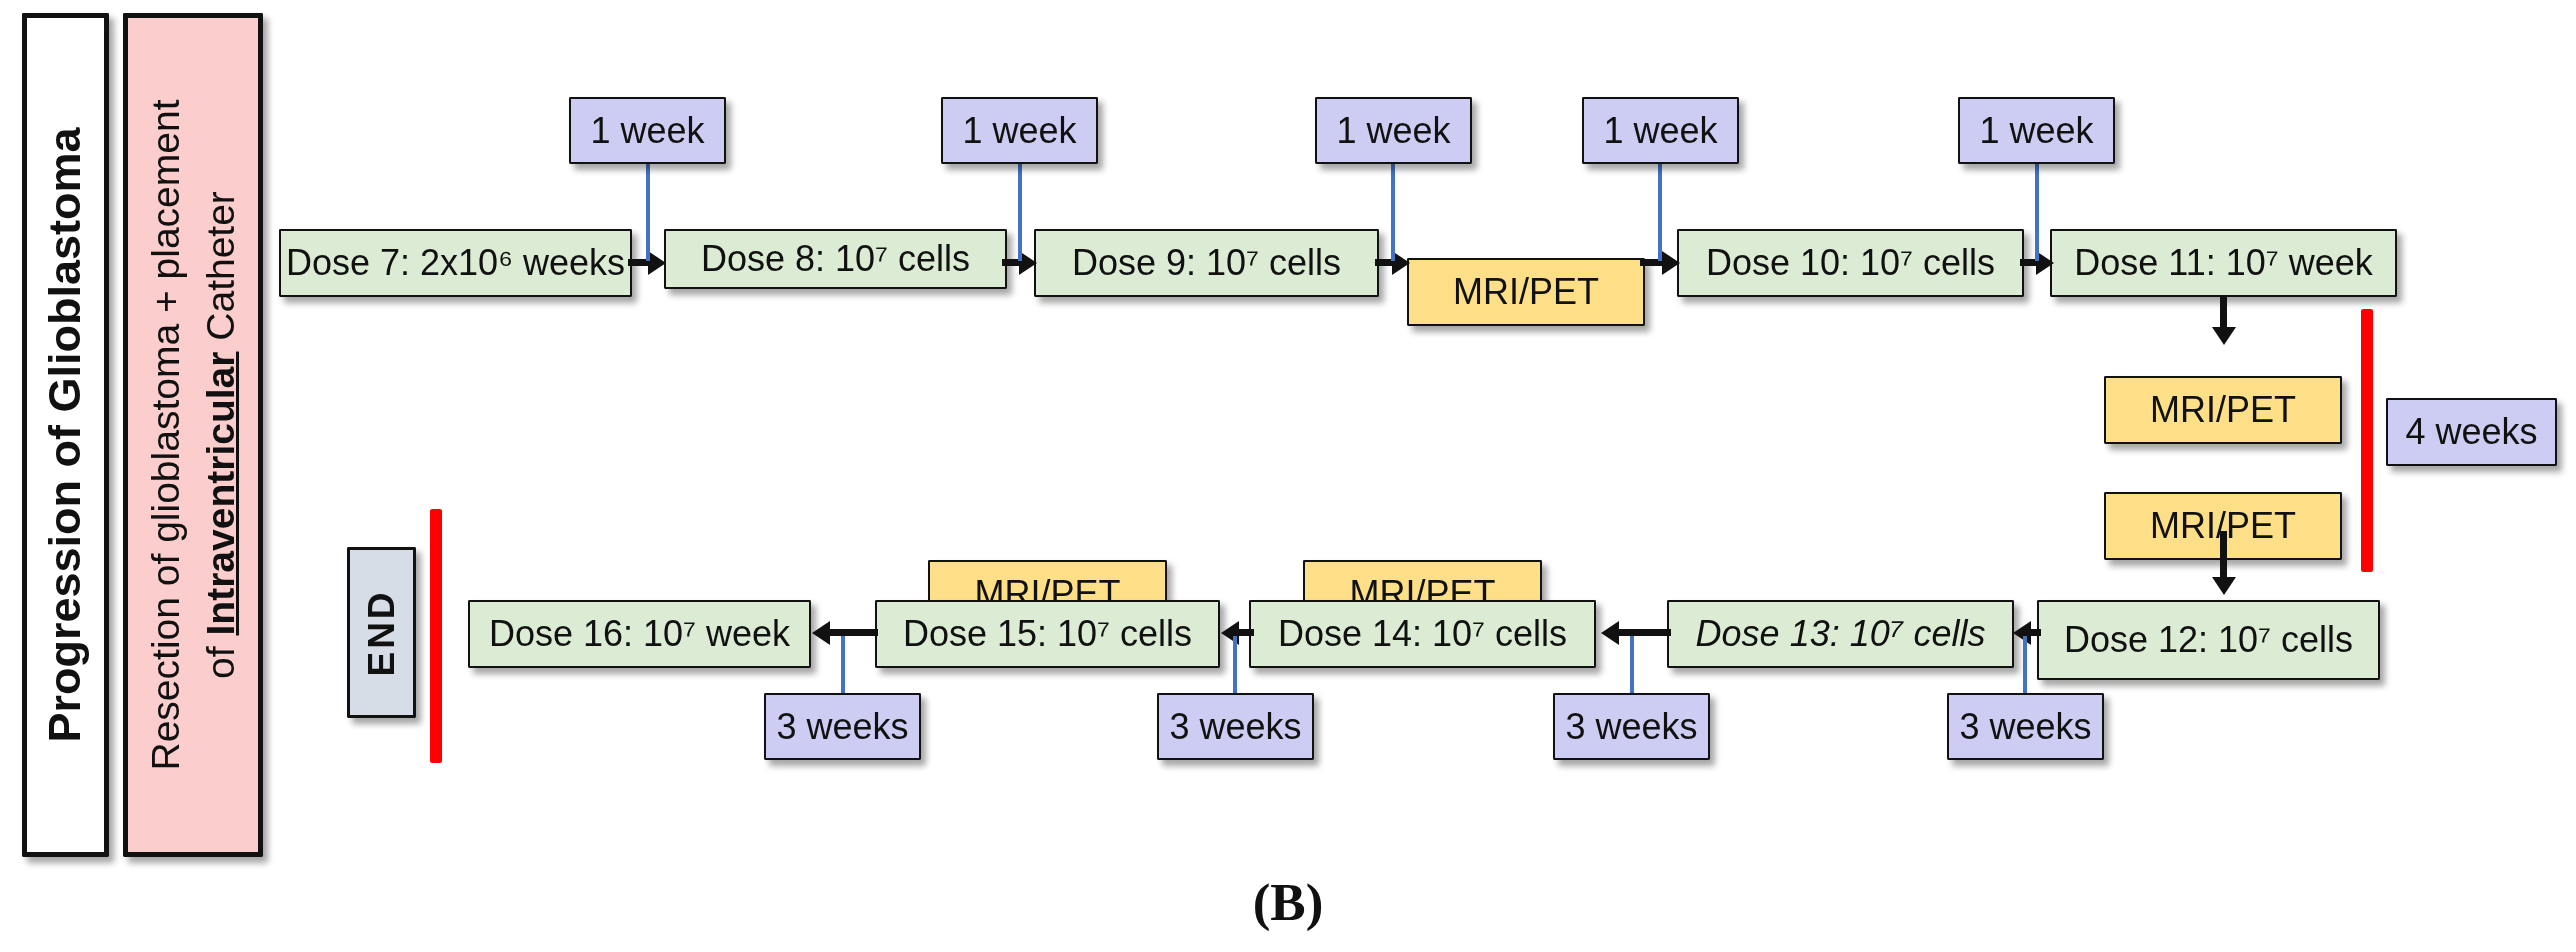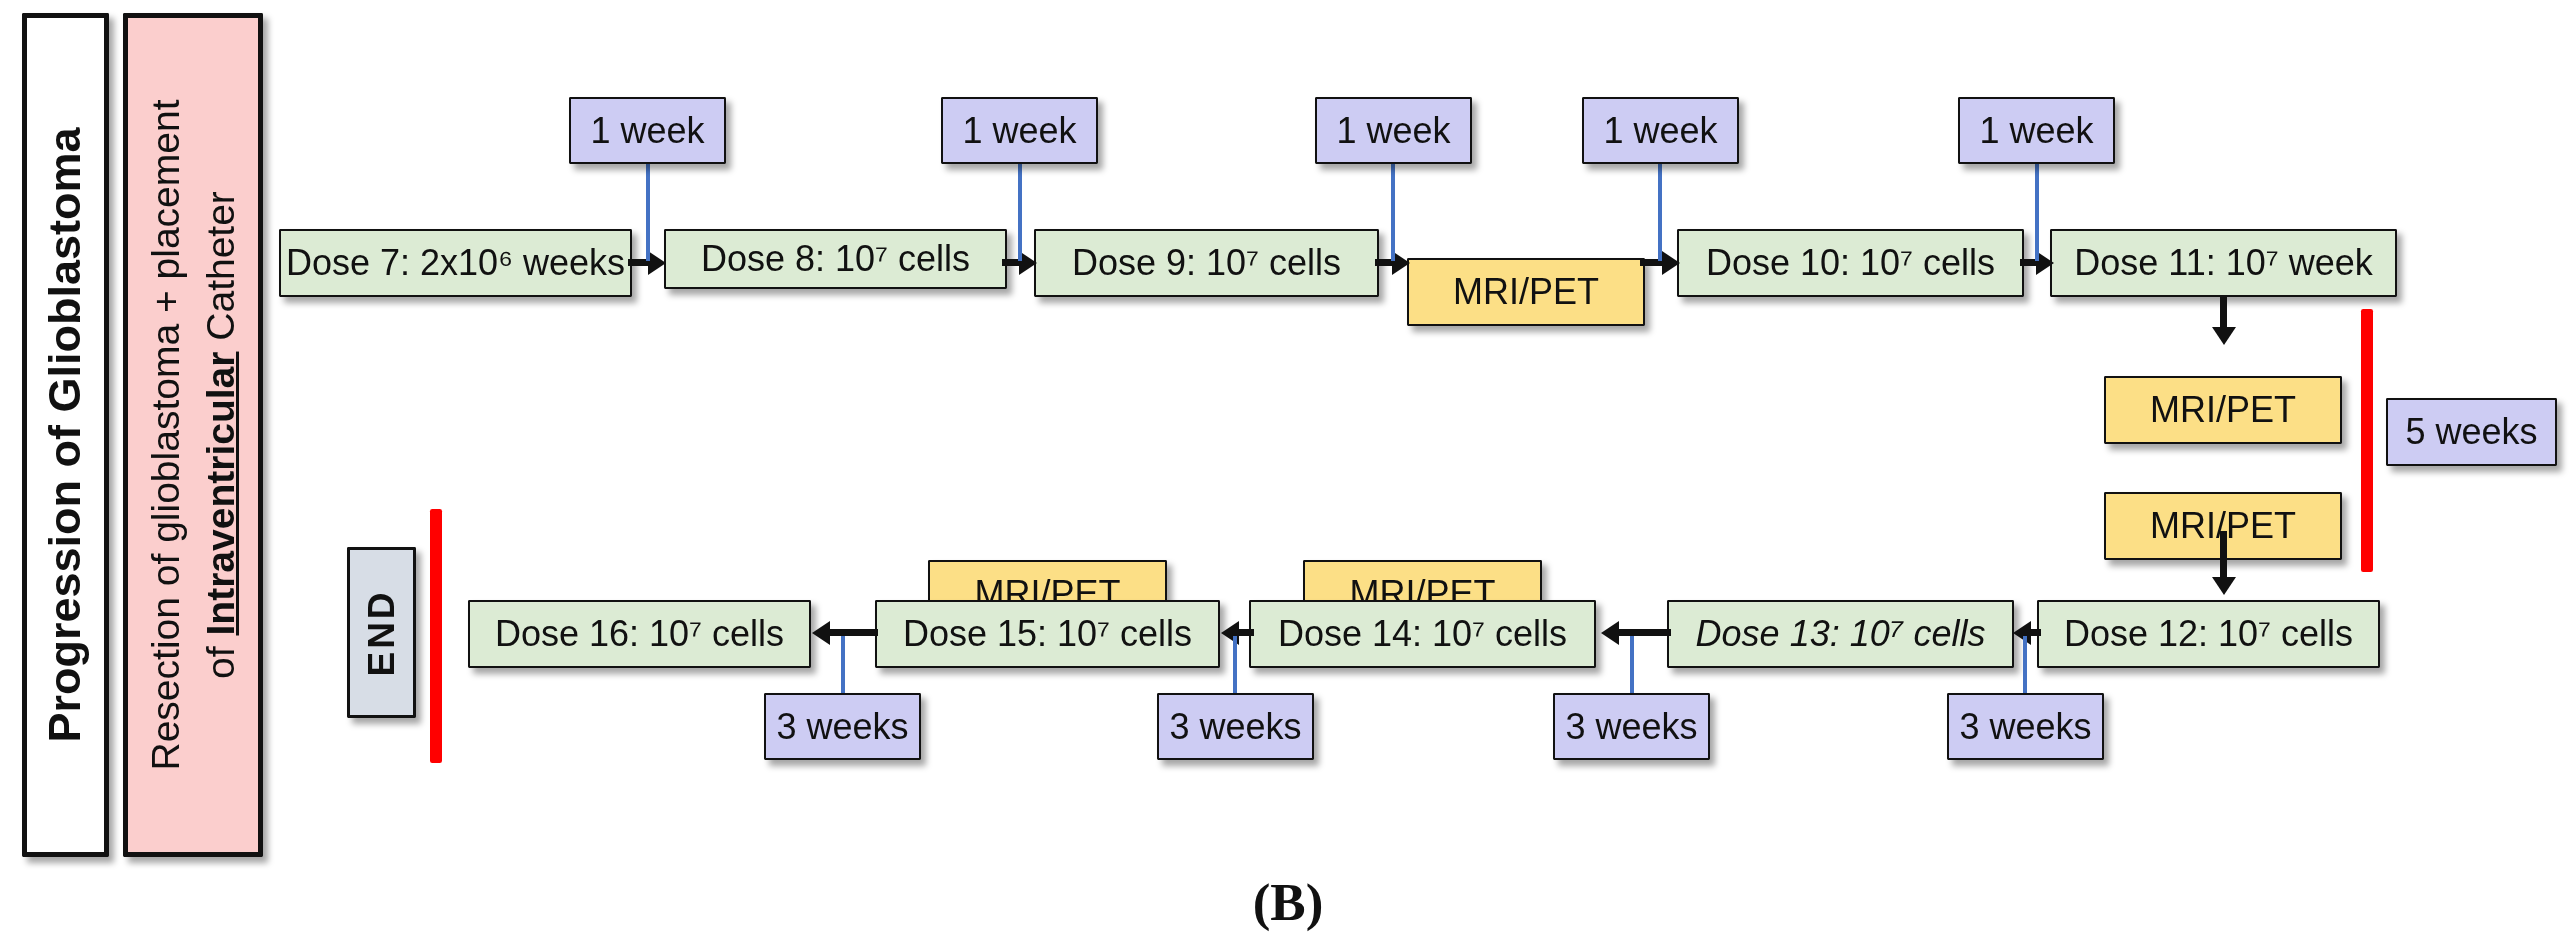--- a/index.html
+++ b/index.html
@@ -111,43 +111,43 @@
   <div class="box yellow" style="left:2104px;top:347px;width:238px;height:68px;">
       <span>MRI/PET</span>
     </div>
   <div class="box yellow" style="left:2104px;top:463px;width:238px;height:68px;">
       <span>MRI/PET</span>
     </div>
   <div class="arr-d" style="left:2220px;top:531px;height:46px;"></div>
 
   <div class="redbar" style="left:2361px;top:309px;height:263px;"></div>
   <div class="box lav" style="left:2386px;top:398px;width:171px;height:68px;">
-      <span>5 weeks</span>
+      <span>4 weeks</span>
     </div>
 
   <div class="box yellow" style="left:928px;top:531px;width:239px;height:68px;">
       <span>MRI/PET</span>
     </div>
   <div class="box yellow" style="left:1303px;top:531px;width:239px;height:68px;">
       <span>MRI/PET</span>
     </div>
 
   <div class="box green" style="left:468px;top:600px;width:343px;height:68px;">
-      <span>Dose 16: 10⁷ cells</span>
+      <span>Dose 16: 10⁷ week</span>
     </div>
   <div class="box green" style="left:875px;top:600px;width:345px;height:68px;">
       <span>Dose 15: 10⁷ cells</span>
     </div>
   <div class="box green" style="left:1249px;top:600px;width:347px;height:68px;">
       <span>Dose 14: 10⁷ cells</span>
     </div>
   <div class="box green" style="left:1667px;top:600px;width:347px;height:68px;font-style:italic;">
       <span>Dose 13: 10⁷ cells</span>
     </div>
-  <div class="box green" style="left:2037px;top:600px;width:343px;height:68px;">
+  <div class="box green" style="left:2037px;top:600px;width:343px;height:80px;">
       <span>Dose 12: 10⁷ cells</span>
     </div>
 
   <div class="arr-l" style="left:830px;top:629px;width:48px;"></div>
   <div class="arr-l" style="left:1239px;top:629px;width:15px;"></div>
   <div class="arr-l" style="left:1619px;top:629px;width:52px;"></div>
   <div class="arr-l" style="left:2031px;top:629px;width:10px;"></div>
 
   <div class="bluev" style="left:841px;top:636px;height:57px;"></div>
   <div class="bluev" style="left:1233px;top:636px;height:57px;"></div>

